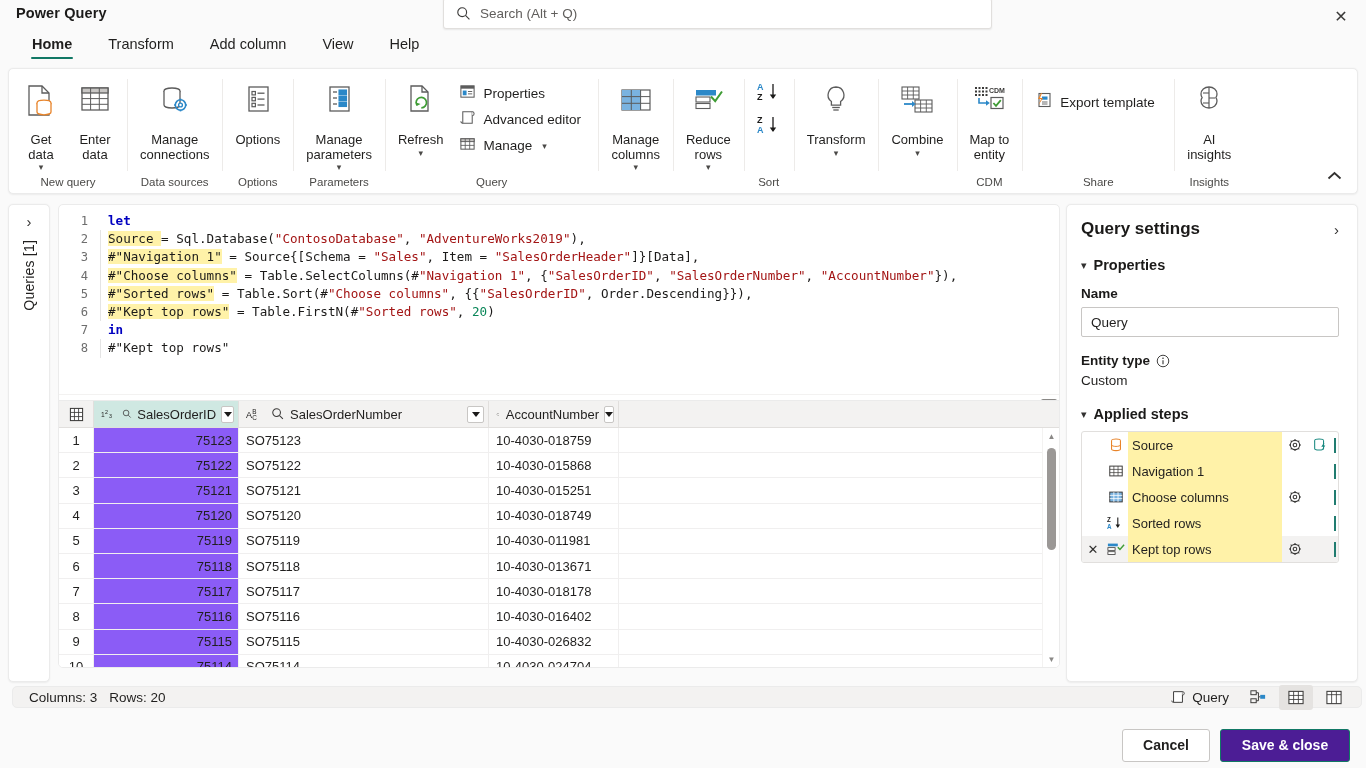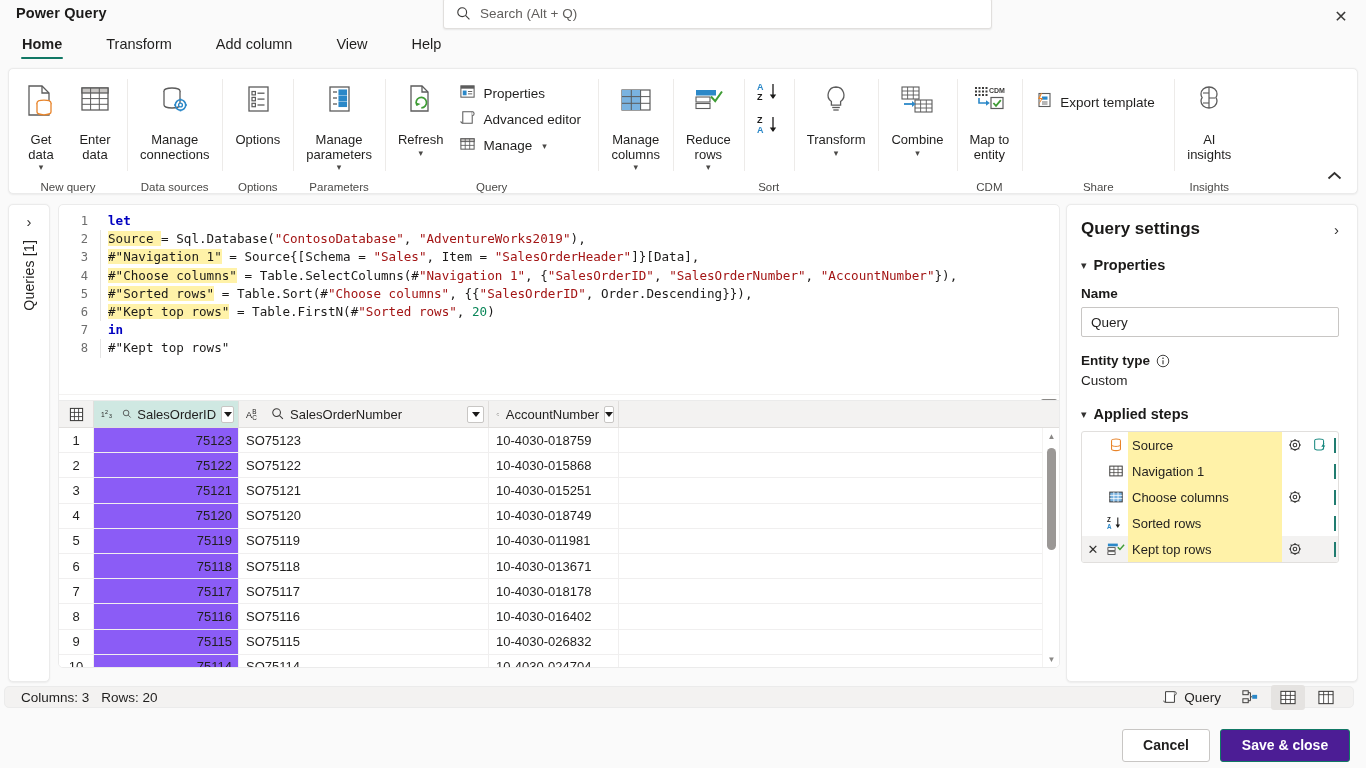--- a/index.html
+++ b/index.html
@@ -31,21 +31,21 @@
   .searchbox .ph { font-size: 13.5px; color: #605e5c; }
   .close-btn {
     position: absolute; right: 6px; top: 2px; width: 38px; height: 28px;
     display: flex; align-items: center; justify-content: center;
     font-size: 16px; color: #3b3a39; cursor: pointer;
   }
 
   
   .ribbon-tabs {
     position: absolute; top: 33px; left: 0; width: 1196px; height: 33px;
-    display: flex; align-items: flex-start; padding-left: 10px; gap: 20px;
+    display: flex; align-items: flex-start; padding-left: 20px; gap: 12px;
   }
   .rtab {
     position: relative; padding: 3px 12px 9px 12px;
     font-size: 14.5px; color: #201f1e; cursor: pointer; white-space: nowrap;
   }
   .rtab.active { font-weight: bold; }
   .rtab.active::after {
     content: ""; position: absolute; left: 11px; right: 11px; bottom: 2px;
     height: 2.5px; background: #117865; border-radius: 2px;
   }
@@ -61,21 +61,21 @@
     position: relative; display: flex; flex-direction: column;
     align-items: center; justify-content: flex-start;
     padding: 6px 6px 0 6px; height: 100%;
   }
   .rgroup + .rgroup::before {
     content: ""; position: absolute; left: 0; top: 10px; bottom: 22px;
     width: 1px; background: #edebe9;
   }
   .rgroup-items { display: flex; align-items: flex-start; gap: 2px; flex: 1; }
   .rgroup-label {
-    font-size: 11.5px; color: #4a4947; text-align: center;
+    font-size: 11.5px; color: #4a4947; padding-bottom: 5px; text-align: center;
     line-height: 1;
   }
   .bigbtn {
     display: flex; flex-direction: column; align-items: center;
     justify-content: flex-start; padding: 5px 7px 2px 7px; min-width: 52px;
     border-radius: 3px; cursor: pointer;
   }
   .bigbtn .ico { height: 44px; display: flex; align-items: center; justify-content: center; }
   .bigbtn .lbl {
     font-size: 13px; color: #201f1e; text-align: center; line-height: 1.12;
@@ -242,21 +242,21 @@
     flex: 1; font-size: 13px; color: #201f1e; background: #fff2a8;
     height: 100%; display: flex; align-items: center; padding-left: 4px;
   }
   .step .gear { width: 26px; min-width: 26px; display: flex; align-items: center; justify-content: center; cursor: pointer; }
   .step .extra { width: 24px; min-width: 24px; display: flex; align-items: center; justify-content: center; }
   .step .tick { width: 6px; min-width: 6px; display: flex; align-items: center; justify-content: center; }
   .step .tick::after { content:""; width: 2px; height: 15px; background: #217c70; display:block; }
 
   
   .statusbar {
-    position: absolute; left: 4px; top: 686px; width: 1350px; height: 22px;
+    position: absolute; left: 12px; top: 686px; width: 1350px; height: 22px;
     background: #f3f2f1; border: 1px solid #ebebeb; border-radius: 5px;
     display: flex; align-items: center; padding: 0 10px 0 16px;
   }
   .status-text { font-size: 13.5px; color: #201f1e; }
   .status-right { margin-left: auto; display: flex; align-items: center; gap: 4px; }
   .sb-item {
     display: flex; align-items: center; gap: 6px; padding: 3px 8px;
     border-radius: 3px; cursor: pointer; font-size: 13.5px; color: #201f1e;
   }
   .sb-icon-btn {

